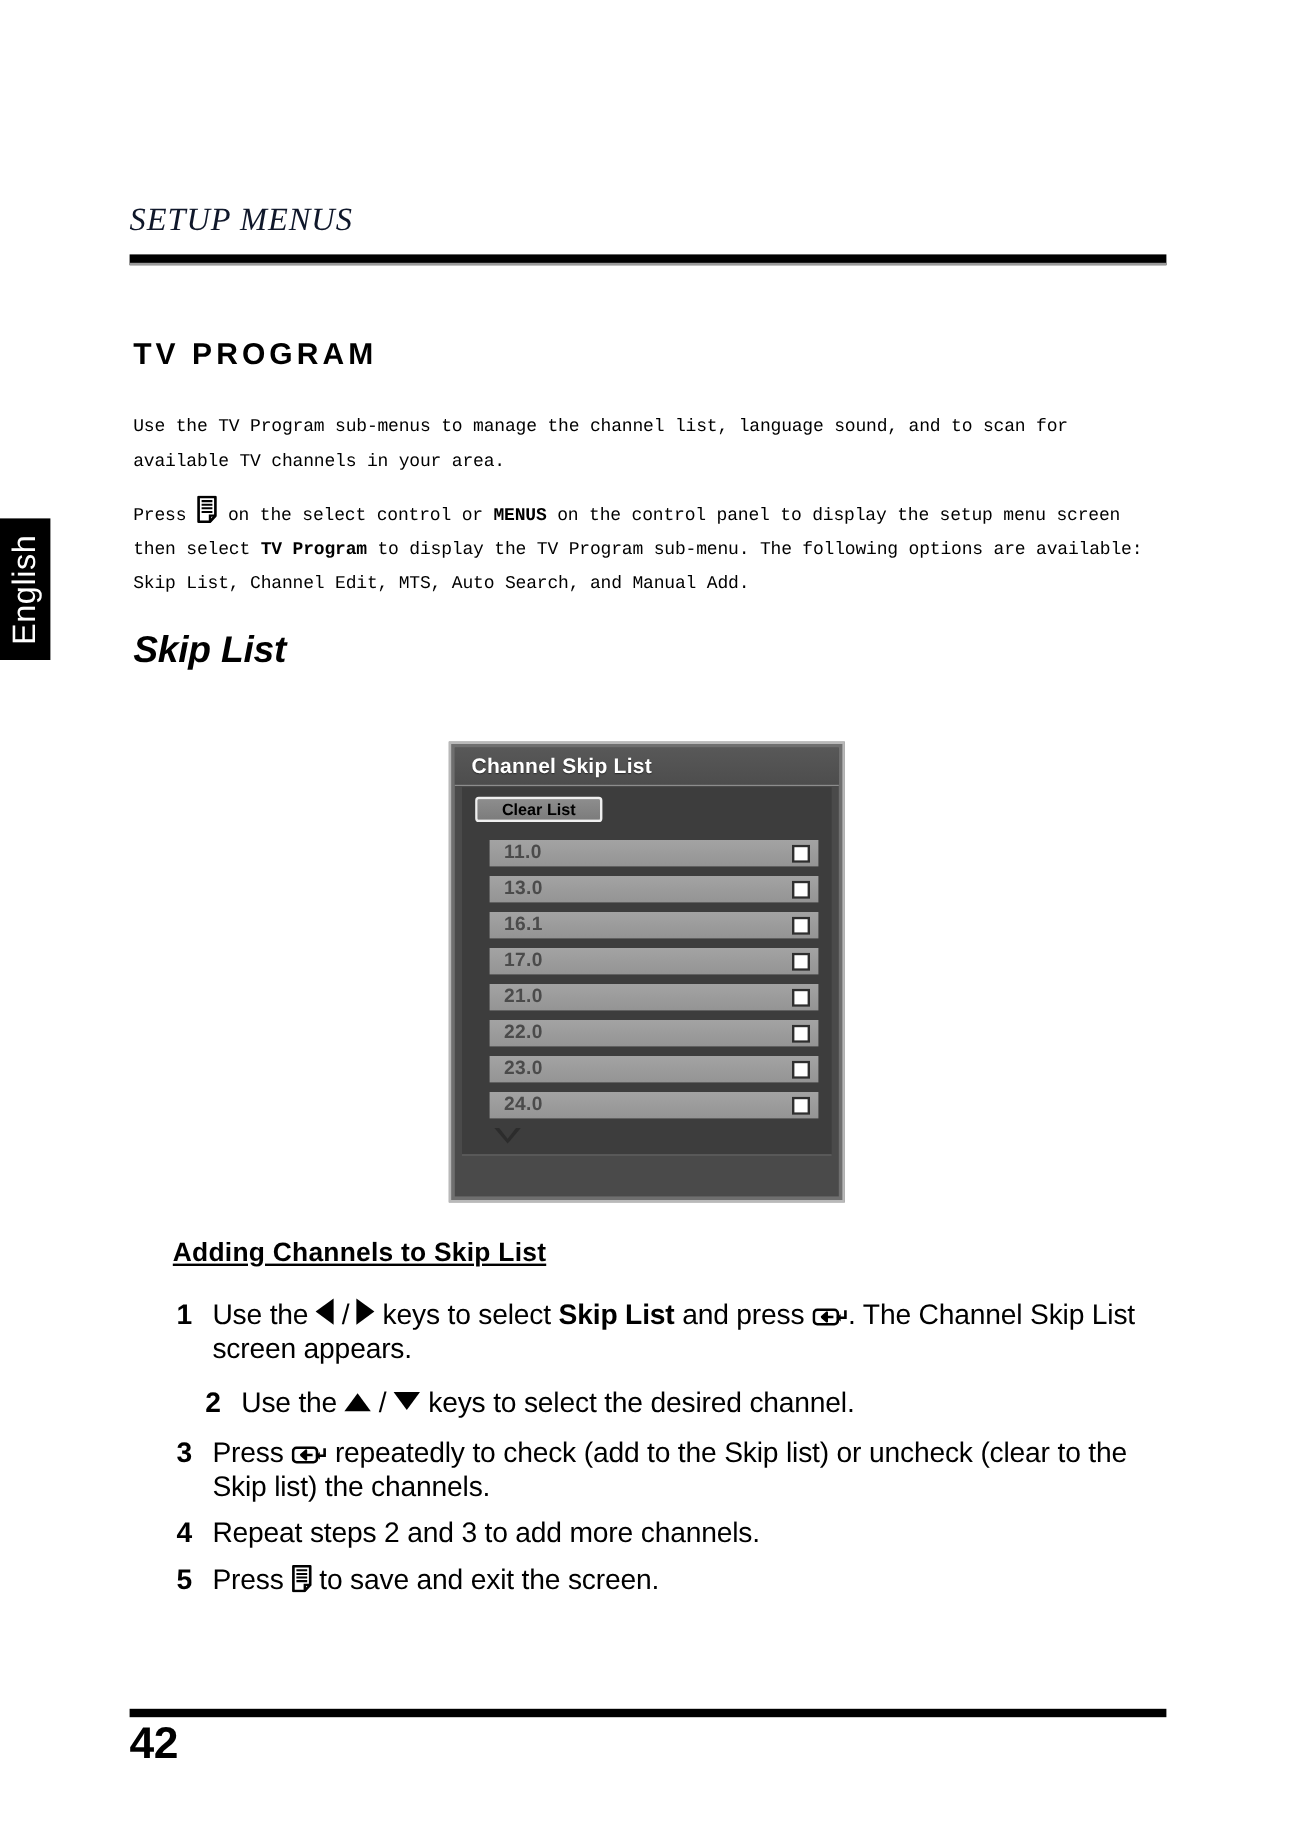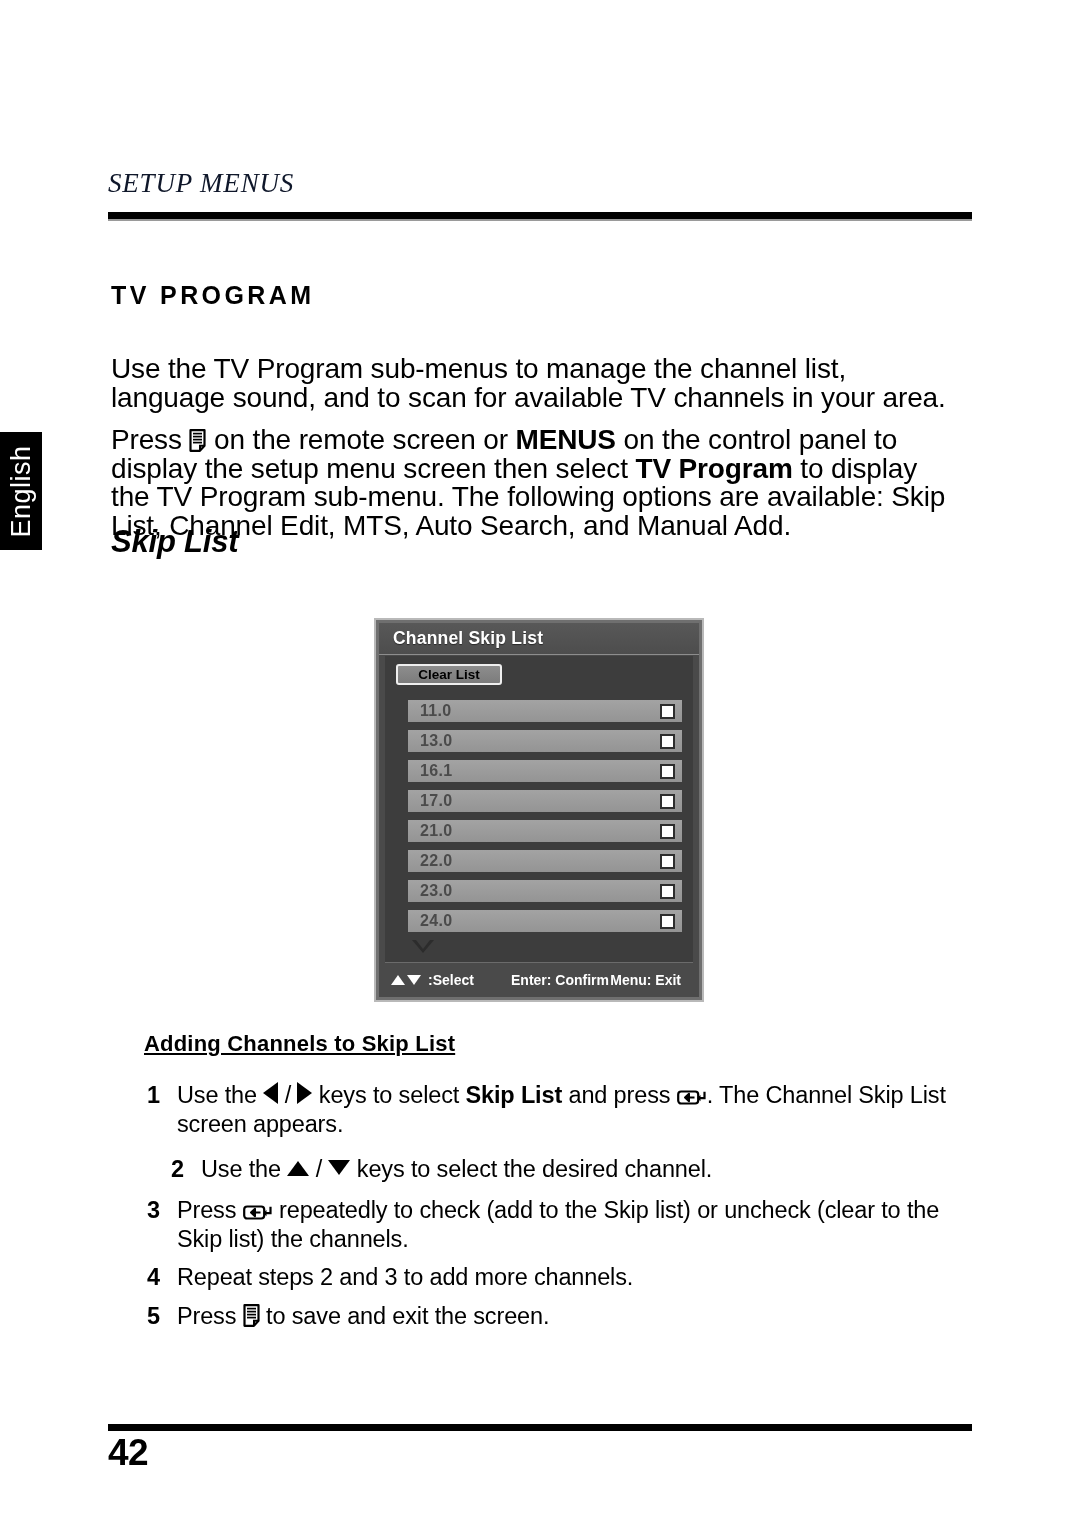--- a/index.html
+++ b/index.html
@@ -74,24 +74,25 @@
     top: 281px;
     font-size: 25px;
     font-weight: bold;
     letter-spacing: 3.4px;
     font-family: "Liberation Sans", sans-serif;
   }
 
   
   .para {
     position: absolute;
-    font-size: 28px;
+    font-size: 15px;
     line-height: 28.5px;
     width: 840px;
     letter-spacing: -0.15px;
+    font-family: Liberation Mono, monospace;
   }
   #para1 { left: 3px; top: 327px; }
   #para2 { left: 3px; top: 398px; width: 845px; }
 
   .b { font-weight: bold; }
 
   
   #subhead {
     position: absolute;
     left: 3px;
@@ -319,21 +320,21 @@
 
   <p class="para" id="para2"><span>Press </span><span class="icon"><svg width="17" height="23" viewBox="0 0 17 23">
           <path d="M1.5 1.2 h14 v15.6 l-4.6 5 h-9.4 z" fill="none" stroke="#000" stroke-width="2.2" stroke-linejoin="round"></path>
           <path d="M11 22 v-5.3 h5" fill="none" stroke="#000" stroke-width="2"></path>
           <g stroke="#000" stroke-width="1.7">
             <line x1="4" y1="4.6" x2="13" y2="4.6"></line>
             <line x1="4" y1="7.6" x2="13" y2="7.6"></line>
             <line x1="4" y1="10.6" x2="13" y2="10.6"></line>
             <line x1="4" y1="13.6" x2="13" y2="13.6"></line>
           </g>
-        </svg></span><span> on the remote screen or </span><span class="b">MENUS</span><span> on the control panel to display the setup menu screen then select </span><span class="b">TV Program</span><span> to display the TV Program sub-menu. The following options are available: Skip List, Channel Edit, MTS, Auto Search, and Manual Add.</span></p>
+        </svg></span><span> on the select control or </span><span class="b">MENUS</span><span> on the control panel to display the setup menu screen then select </span><span class="b">TV Program</span><span> to display the TV Program sub-menu. The following options are available: Skip List, Channel Edit, MTS, Auto Search, and Manual Add.</span></p>
 
   <div id="subhead">Skip List</div>
 
   <div id="osd">
     <div id="osd-inner">
 
       <div id="osd-titlebar">
         <span id="osd-title">Channel Skip List</span>
       </div>
 
@@ -371,29 +372,20 @@
           <span class="ch-check"></span>
         </div>
         <div class="ch-row">
           <span class="ch-label">24.0</span>
           <span class="ch-check"></span>
         </div>
 
         <div id="scroll-down"></div>
       </div>
 
-      <div id="osd-footer">
-        <span class="f-select">
-          <span class="f-tri-up"></span>
-          <span class="f-tri-down"></span>
-          <span>:Select</span>
-        </span>
-        <span class="f-enter">Enter: Confirm</span>
-        <span class="f-exit">Menu: Exit</span>
-      </div>
 
     </div>
   </div>
 
   <div id="proc-head">Adding Channels to Skip List</div>
 
   <div class="step" id="step1">
     <span class="num">1</span>
     <span class="txt"><span>Use the </span><span class="tri tri-left"></span><span> / </span><span class="tri tri-right"></span><span> keys to select </span><span class="b">Skip List</span><span> and press </span><span class="icon"><svg width="30" height="17" viewBox="0 0 30 17">
             <rect x="1.2" y="2.5" width="20" height="12" rx="3" ry="3" fill="none" stroke="#000" stroke-width="2.2"></rect>

